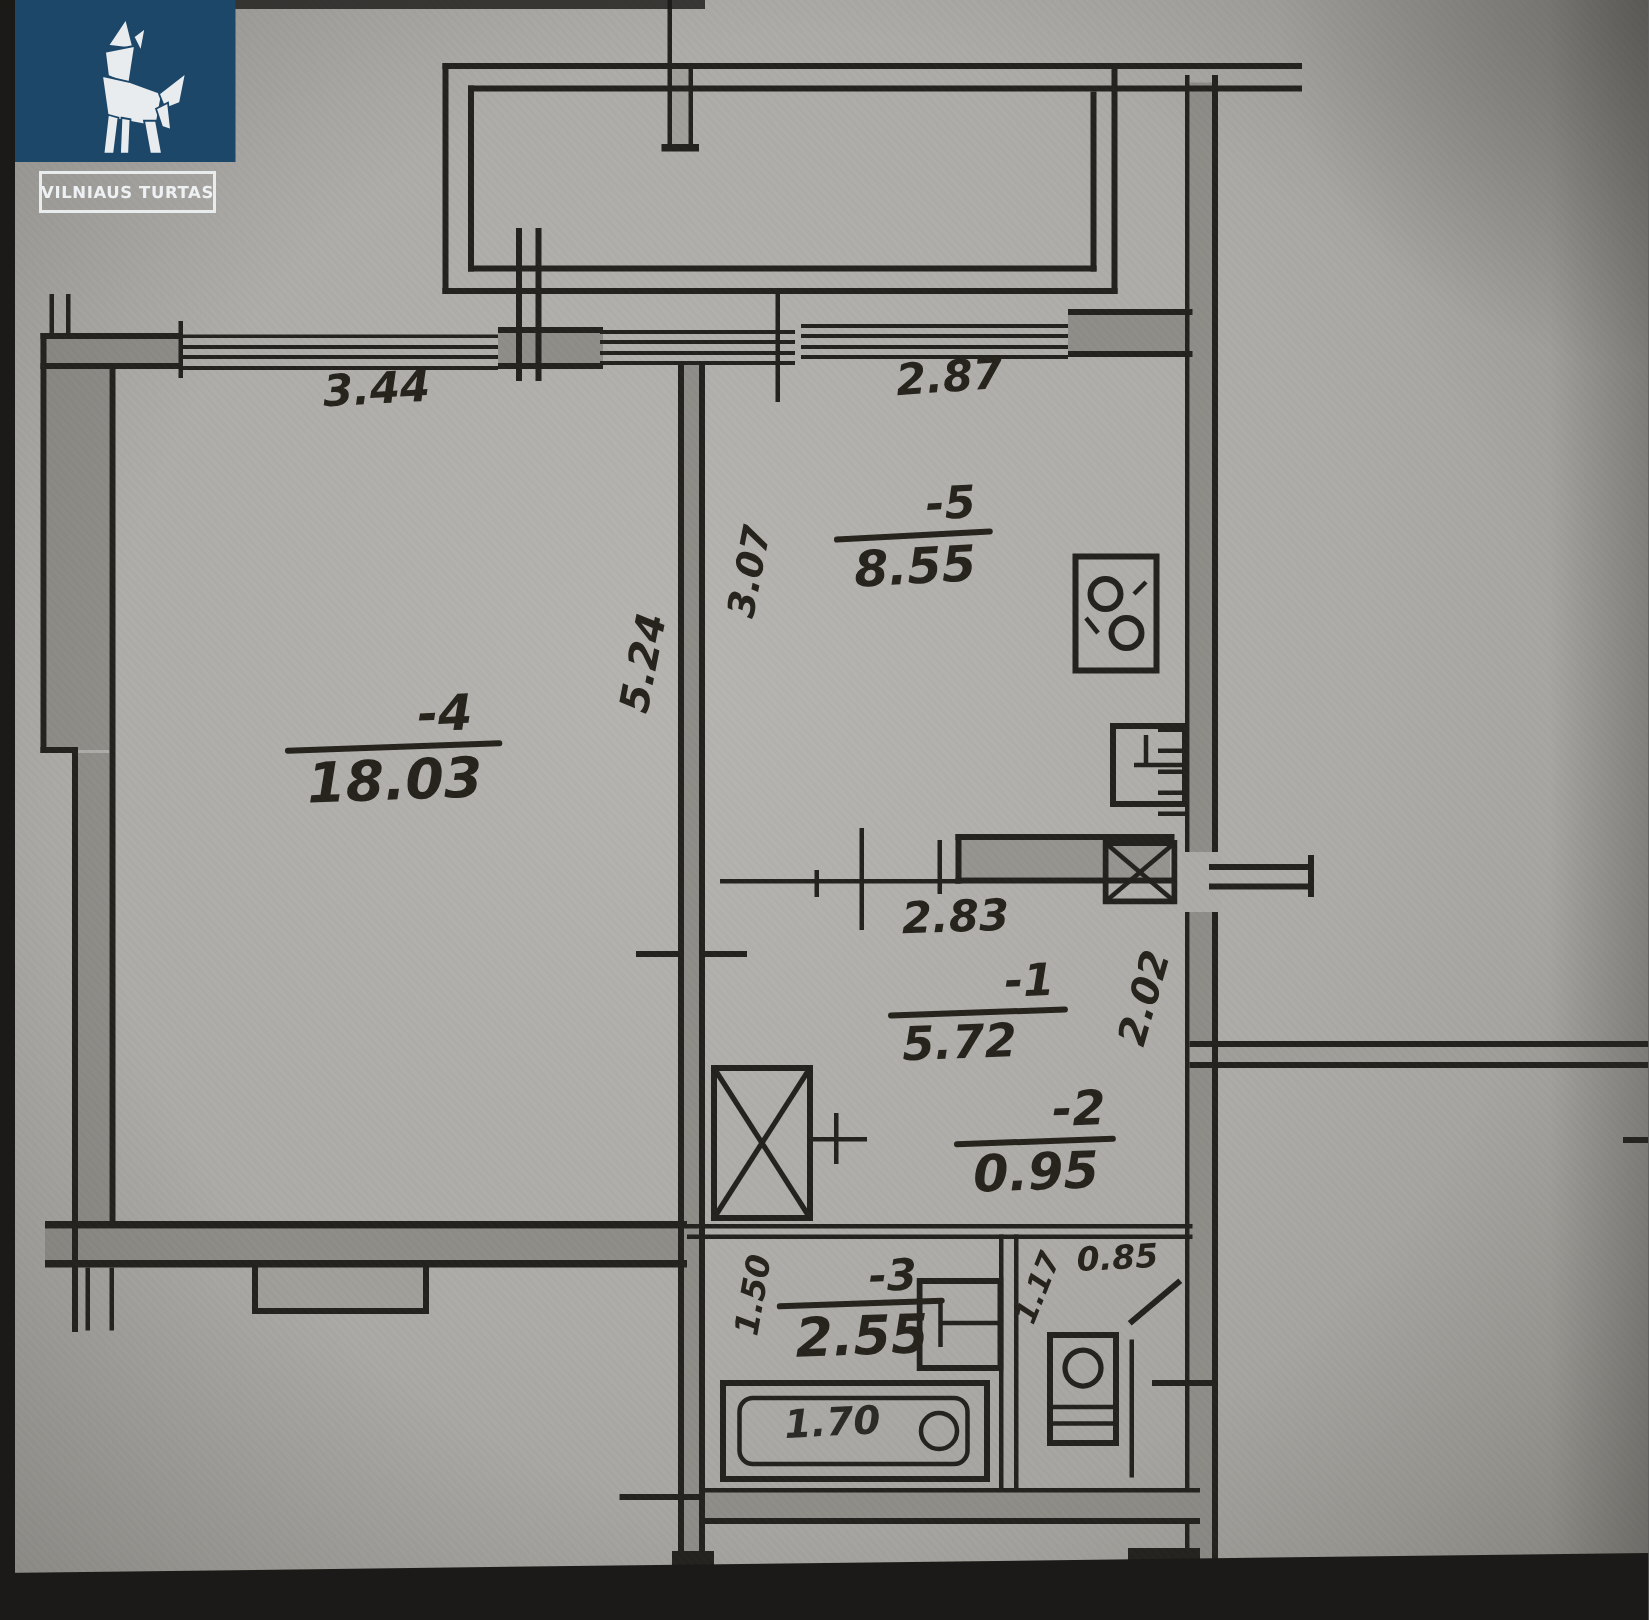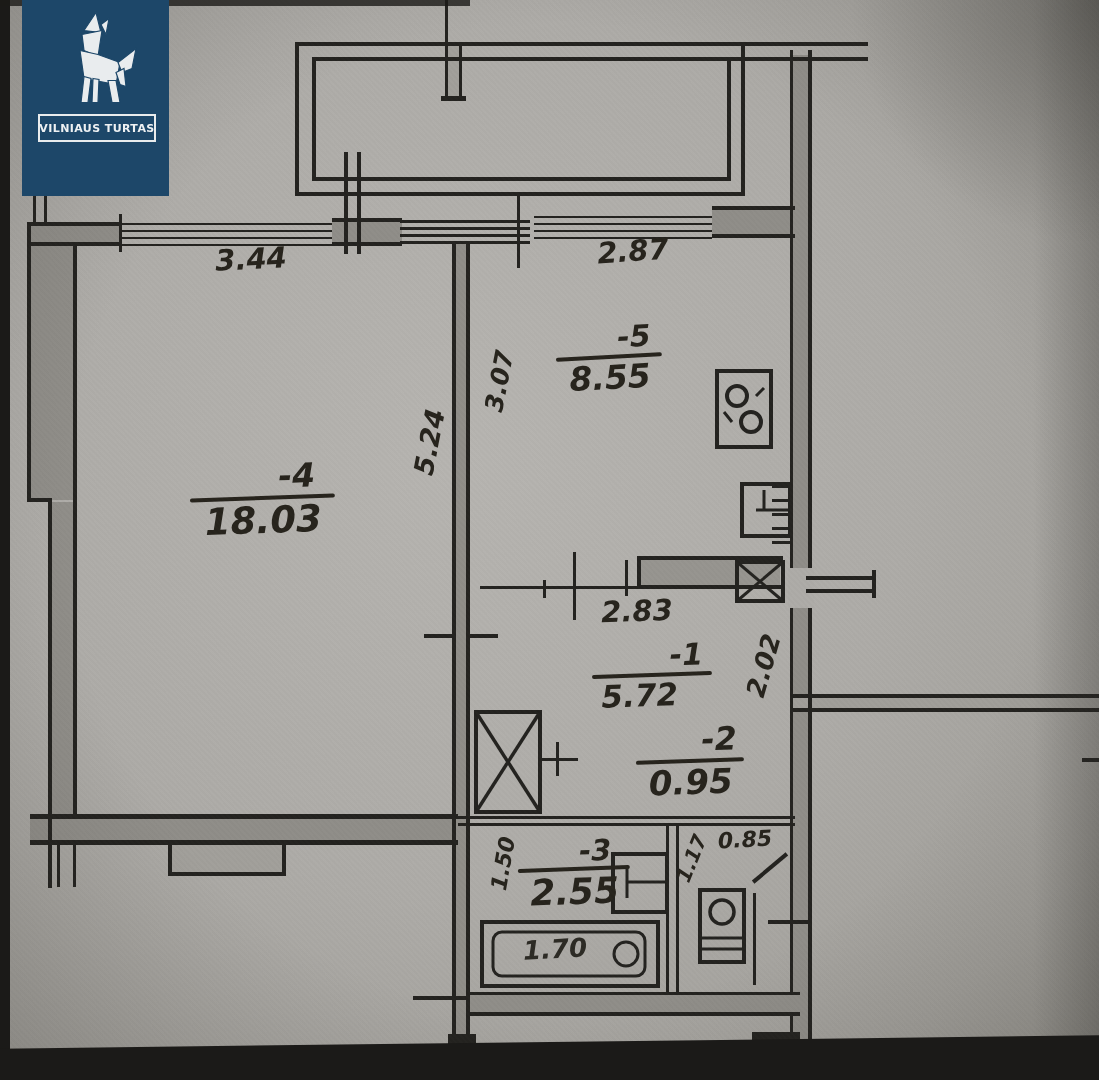--- a/index.html
+++ b/index.html
@@ -19,21 +19,21 @@
   .frac .bar{height:4px;background:#26231c;width:100%;border-radius:2px;margin:1px 0 2px 0;}
   .icon{position:absolute;z-index:2;}
   .vignette{position:absolute;inset:0;z-index:4;pointer-events:none;
     background:
       radial-gradient(ellipse at 100% 0%, rgba(45,44,40,.35) 0%, rgba(45,44,40,0) 16%),
       radial-gradient(ellipse at 50% 48%, rgba(0,0,0,0) 62%, rgba(40,38,34,.18) 100%),
       linear-gradient(to right, rgba(30,29,27,0) 94%, rgba(42,41,38,.25) 100%);}
   .grain{position:absolute;inset:0;z-index:4;pointer-events:none;opacity:.5;
     background:repeating-linear-gradient(47deg, rgba(0,0,0,.025) 0 2px, rgba(255,255,255,.02) 2px 4px);}
   .edge{position:absolute;background:#1b1a18;z-index:5;}
-  .logo{position:absolute;left:22px;top:0;width:147px;height:196px;background:#1d4769;z-index:6;}
+  .logo{position:absolute;left:10px;top:0;width:147px;height:108px;background:#1d4769;z-index:6;}
   .logo .box{position:absolute;left:16px;top:114px;width:114px;height:24px;border:2px solid #e9eced;
     display:flex;align-items:center;justify-content:center;color:#eef1f3;font-weight:700;
     font-size:11px;letter-spacing:.4px;white-space:nowrap;}
 </style>
 </head>
 <body>
 
 <div class="screen">
 
   <div>

